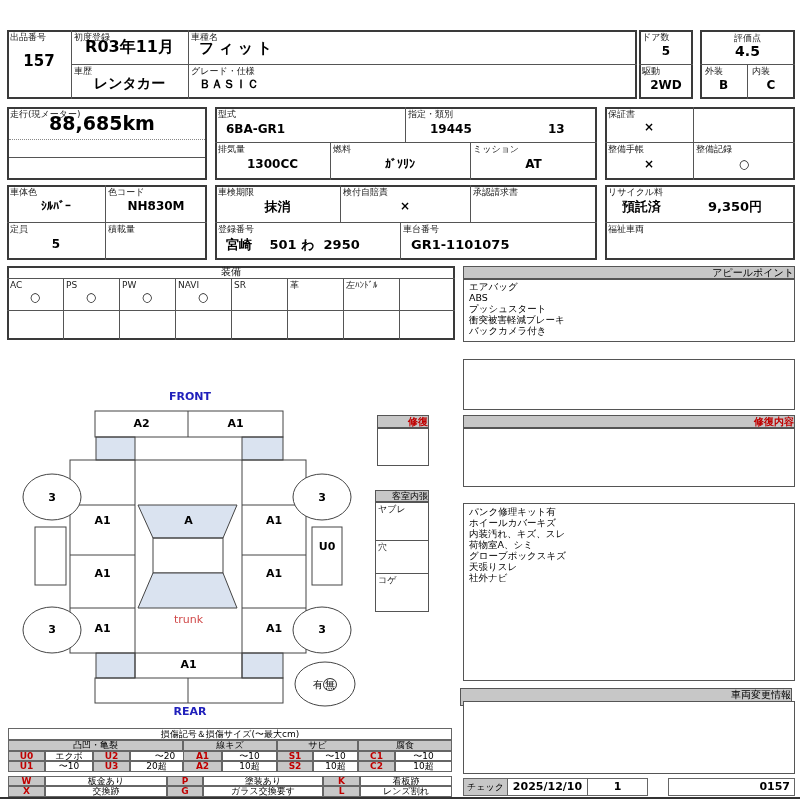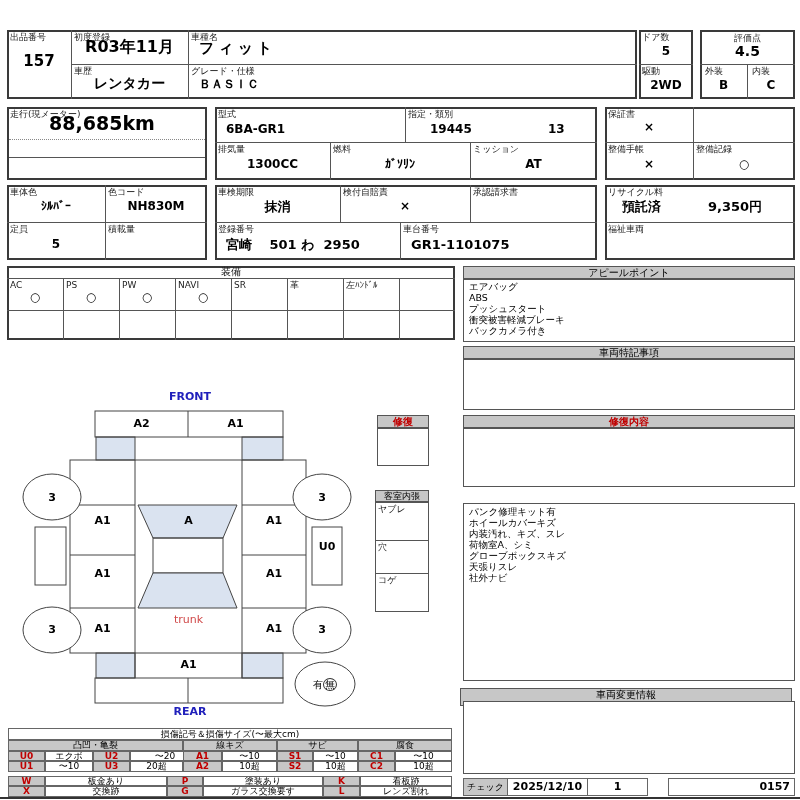--- a/index.html
+++ b/index.html
@@ -7,21 +7,21 @@
 #sheet{position:relative;width:800px;height:800px;background:#fff;font-family:"DejaVu Sans","Liberation Sans",sans-serif;color:#000;overflow:hidden}
 .a{position:absolute}
 .bx{position:absolute;border:2px solid #3a3a3a;background:#fff}
 .bx1{position:absolute;border:1px solid #555;background:#fff}
 .vl{position:absolute;width:1px;background:#555}
 .hl{position:absolute;height:1px;background:#555}
 .dl{position:absolute;height:0;border-top:1px dotted #888}
 .lb{position:absolute;font-size:9px;line-height:10px;white-space:nowrap;color:#222}
 .vv{position:absolute;font-weight:bold;white-space:nowrap;font-size:12px;line-height:13px;color:#000}
 .ct{text-align:center}
-.gh{position:absolute;background:#c7c7c7;border:1px solid #555;font-size:10px;line-height:12px;text-align:center;overflow:hidden}
+.gh{position:absolute;background:#c7c7c7;border:1px solid #555;font-size:10px;line-height:12px;text-align:right;overflow:hidden}
 .lc{position:absolute;border:1px solid #666;font-size:9px;line-height:9px;text-align:center;overflow:hidden}
 .gc{background:#c7c7c7}
 .rd{color:#c00000;font-weight:bold}
 .bl{color:#2020bb;font-weight:bold}
 .ln{position:absolute;font-size:9.5px;line-height:11px;white-space:nowrap}
 .circ{display:inline-block;border:1px solid #333;border-radius:50%;padding:0 1px;line-height:11px}
 #topbar{position:absolute;left:0;top:0;width:800px;height:27px;background:#8a8a8a;color:#fff}
 svg{display:block}
 </style>
 </head>
@@ -152,21 +152,20 @@
   <div class="vv ct" style="left:175px;top:291px;width:56px;font-weight:normal">○</div>
 
   <div class="gh" style="left:463px;top:266px;width:332px;height:13px">アピールポイント</div>
   <div class="bx1" style="left:463px;top:279px;width:332px;height:63px"></div>
   <div class="ln" style="left:469px;top:281px">エアバッグ</div>
   <div class="ln" style="left:469px;top:292px">ABS</div>
   <div class="ln" style="left:469px;top:303px">プッシュスタート</div>
   <div class="ln" style="left:469px;top:314px">衝突被害軽減ブレーキ</div>
   <div class="ln" style="left:469px;top:325px">バックカメラ付き</div>
 
-  <div class="gh" style="left:463px;top:346px;width:332px;height:13px">車両特記事項</div>
   <div class="bx1" style="left:463px;top:359px;width:332px;height:51px"></div>
 
   <div class="gh rd" style="left:463px;top:415px;width:332px;height:13px">修復内容</div>
   <div class="bx1" style="left:463px;top:428px;width:332px;height:59px"></div>
 
   <div class="bx1" style="left:463px;top:503px;width:332px;height:178px"></div>
   <div class="ln" style="left:469px;top:506px">パンク修理キット有</div>
   <div class="ln" style="left:469px;top:517px">ホイールカバーキズ</div>
   <div class="ln" style="left:469px;top:528px">内装汚れ、キズ、スレ</div>
   <div class="ln" style="left:469px;top:539px">荷物室A、シミ</div>

